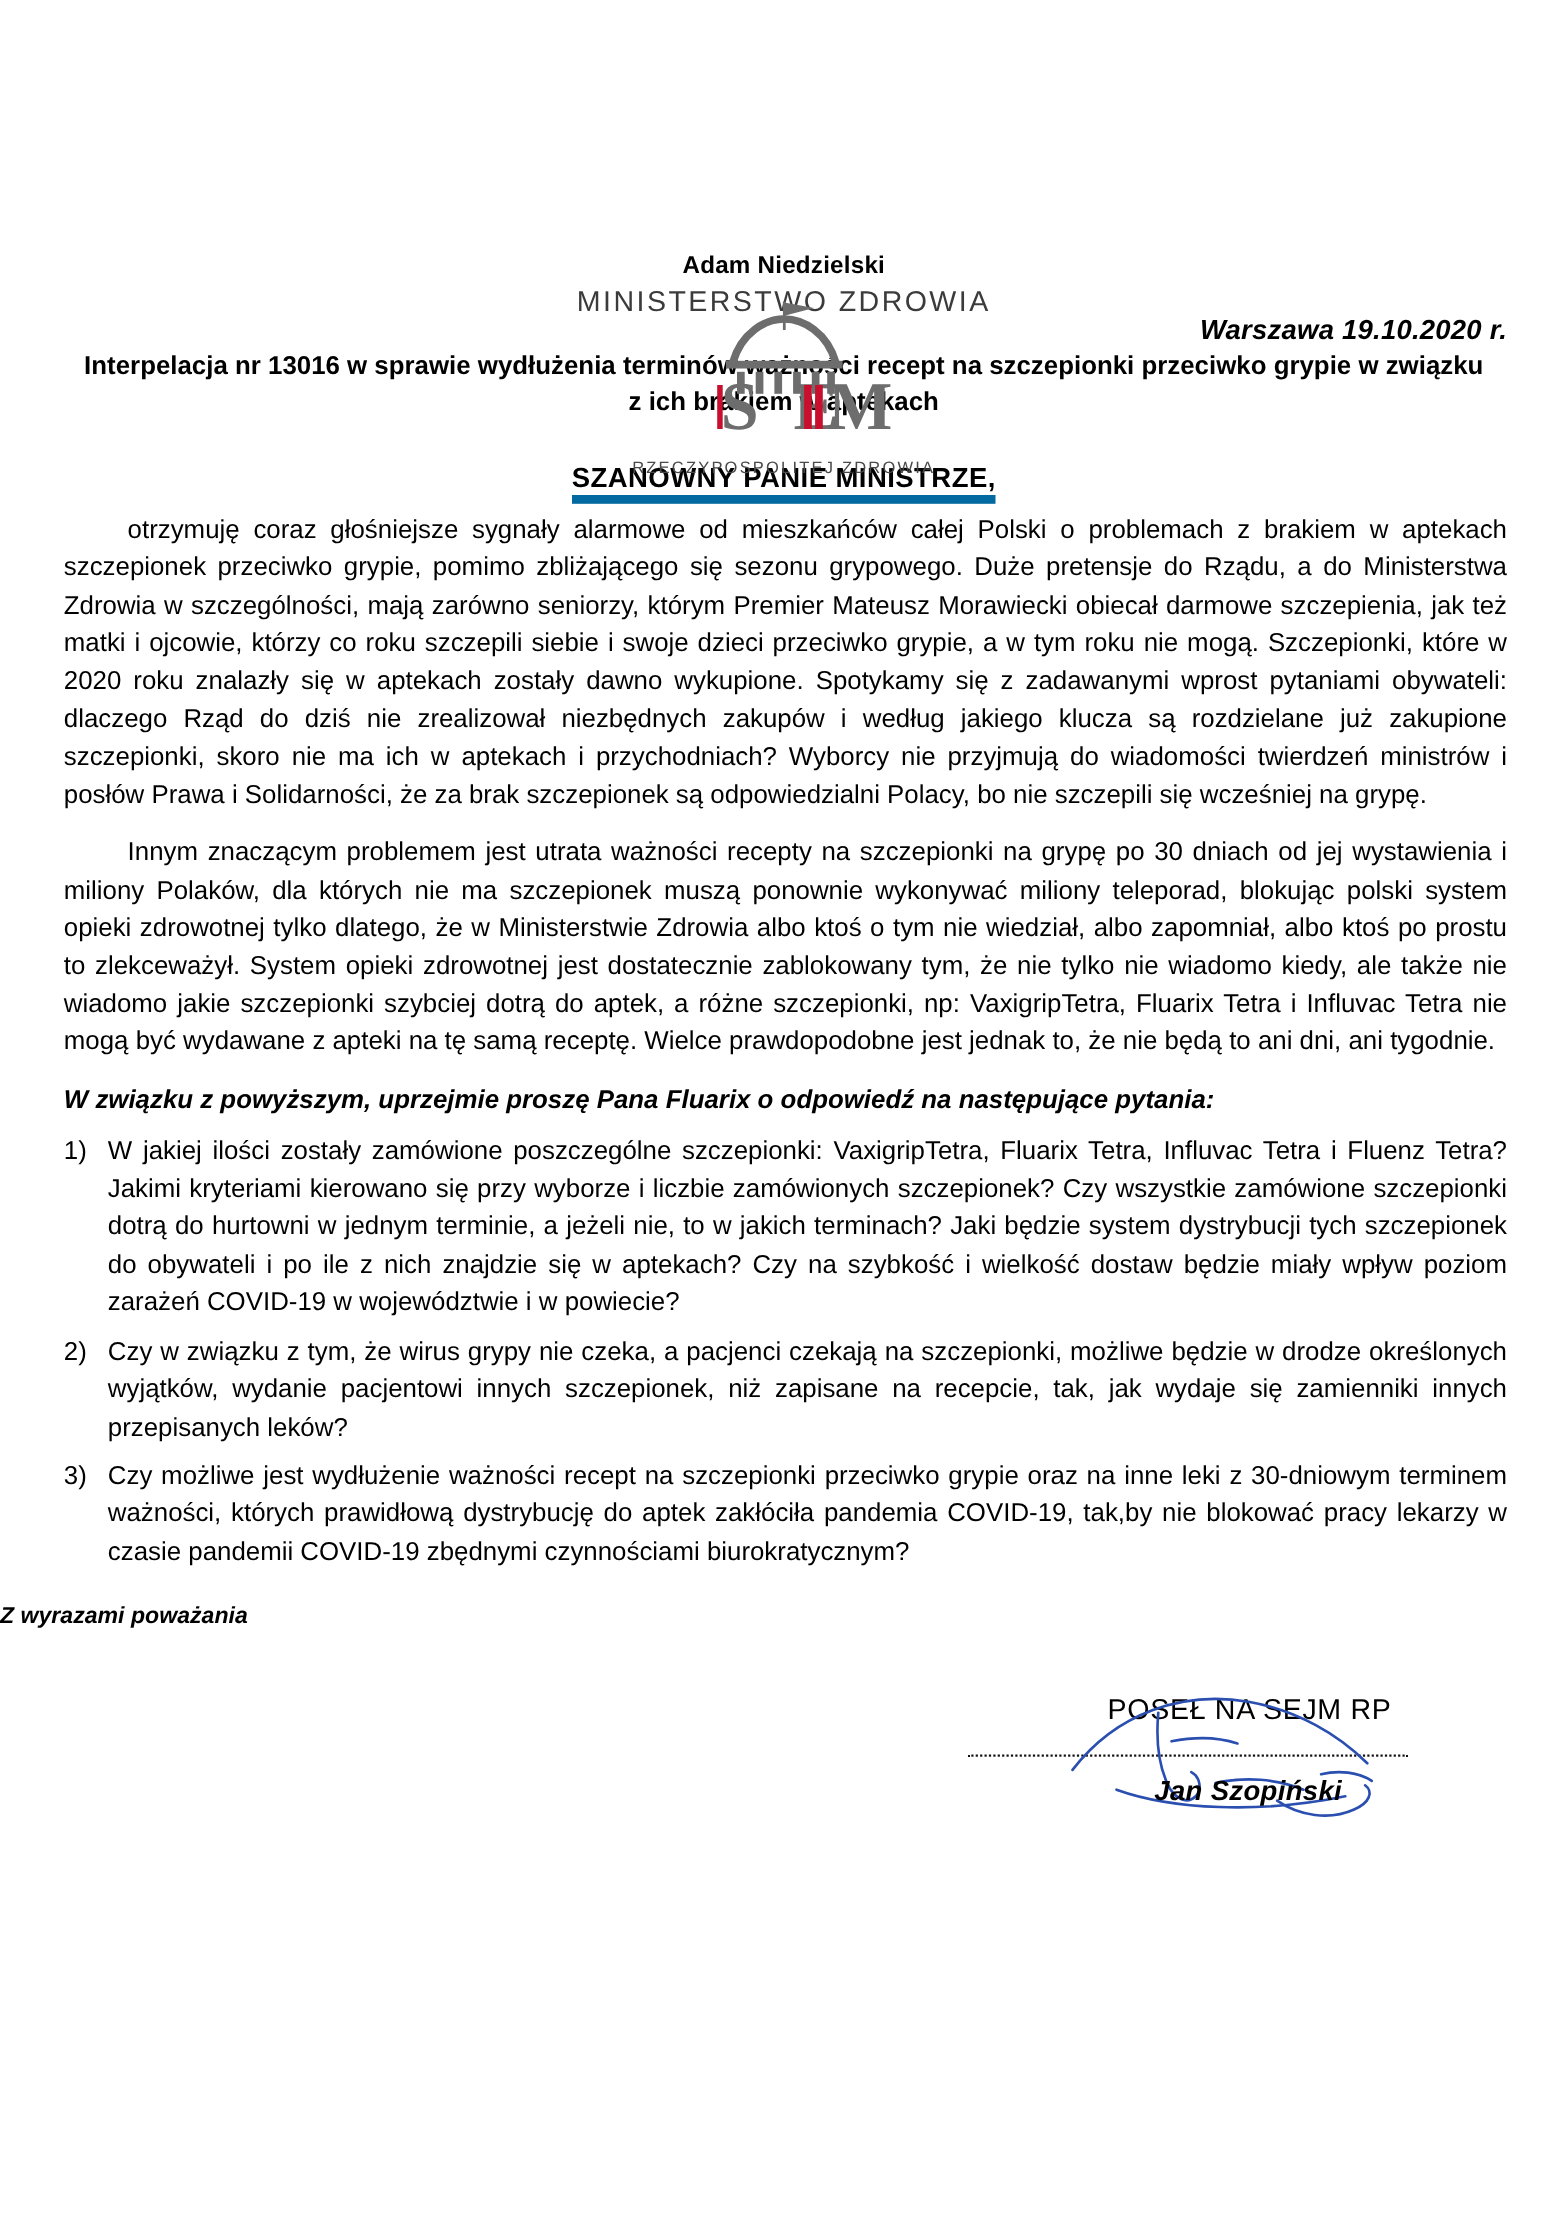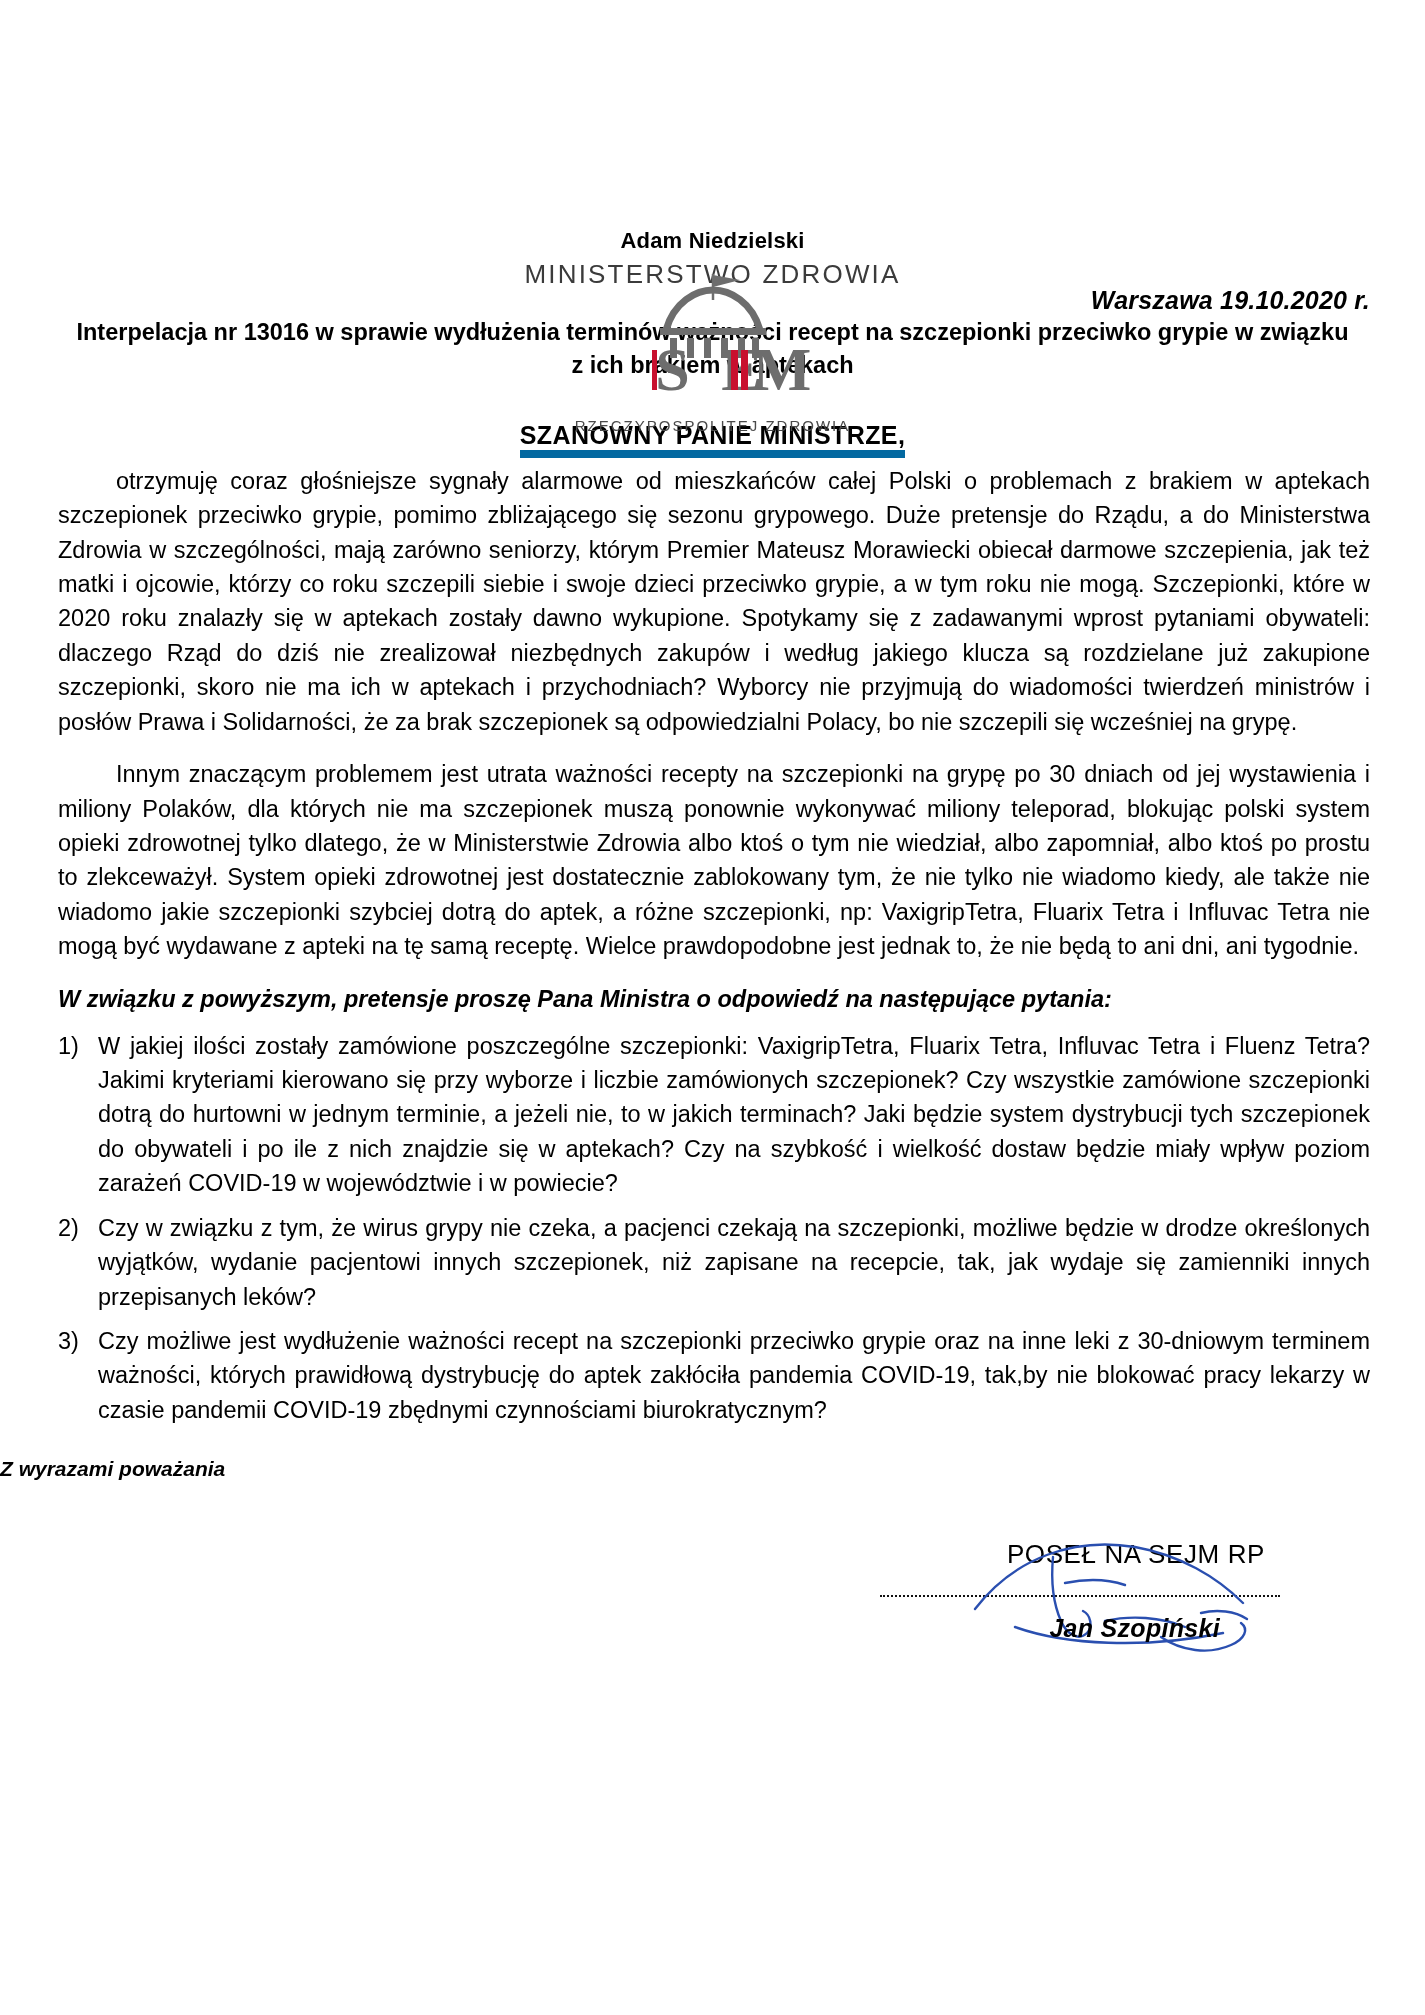--- a/index.html
+++ b/index.html
@@ -217,21 +217,21 @@
   </div>
 
   <div class="subject">Interpelacja  nr 13016 w sprawie wydłużenia terminów ważności recept na szczepionki przeciwko grypie w związku z ich brakiem w aptekach</div>
 
   <div class="salutation"><span>SZANOWNY PANIE MINISTRZE,</span></div>
 
   <div class="body-wrap">
     <p class="para">otrzymuję coraz głośniejsze sygnały alarmowe od mieszkańców całej Polski o problemach z brakiem w aptekach szczepionek przeciwko grypie, pomimo zbliżającego się sezonu grypowego. Duże pretensje do Rządu, a do Ministerstwa Zdrowia w szczególności, mają zarówno seniorzy, którym Premier Mateusz Morawiecki obiecał darmowe szczepienia, jak też matki i ojcowie, którzy co roku szczepili siebie i swoje dzieci przeciwko grypie, a w tym roku nie mogą. Szczepionki, które w 2020 roku znalazły się w aptekach zostały dawno wykupione. Spotykamy się z zadawanymi wprost pytaniami obywateli: dlaczego Rząd do dziś nie zrealizował niezbędnych zakupów i według jakiego klucza są rozdzielane już zakupione szczepionki, skoro nie ma ich w aptekach i przychodniach? Wyborcy nie przyjmują do wiadomości twierdzeń ministrów i posłów Prawa i Solidarności, że za brak szczepionek są odpowiedzialni Polacy, bo nie szczepili się wcześniej na grypę.</p>
     <p class="para">Innym znaczącym problemem jest utrata ważności recepty na szczepionki na grypę po 30 dniach od jej wystawienia i miliony Polaków, dla których nie ma szczepionek muszą ponownie wykonywać miliony teleporad, blokując polski system opieki zdrowotnej tylko dlatego, że w Ministerstwie Zdrowia albo ktoś o tym nie wiedział, albo zapomniał, albo ktoś po prostu to zlekceważył. System opieki zdrowotnej jest dostatecznie zablokowany tym, że nie tylko nie wiadomo kiedy, ale także nie wiadomo jakie szczepionki szybciej dotrą do aptek, a różne szczepionki, np: VaxigripTetra, Fluarix Tetra i Influvac Tetra nie mogą być wydawane z apteki na tę samą receptę. Wielce prawdopodobne jest jednak to, że nie będą to ani dni, ani tygodnie.</p>
 
-    <p class="bold-italic-line">W związku z powyższym, pretensje proszę Pana Ministra o odpowiedź na następujące pytania:</p>
+    <p class="bold-italic-line">W związku z powyższym, uprzejmie proszę Pana Fluarix o odpowiedź na następujące pytania:</p>
 
     <ol class="questions">
       <li>
         <span class="num">1)</span>
         <span>W jakiej ilości zostały zamówione poszczególne szczepionki: VaxigripTetra, Fluarix Tetra, Influvac Tetra i   Fluenz Tetra? Jakimi kryteriami kierowano się przy wyborze i liczbie zamówionych szczepionek? Czy wszystkie zamówione szczepionki dotrą do hurtowni w jednym terminie, a jeżeli nie, to w jakich terminach? Jaki będzie system dystrybucji tych szczepionek do obywateli i po ile z nich znajdzie się w aptekach? Czy na szybkość i wielkość dostaw będzie miały wpływ poziom zarażeń COVID-19 w województwie i w powiecie?</span>
       </li>
       <li>
         <span class="num">2)</span>
         <span>Czy w związku z tym, że wirus grypy nie czeka, a pacjenci czekają na szczepionki, możliwe będzie w drodze określonych wyjątków, wydanie pacjentowi innych szczepionek, niż zapisane na recepcie, tak, jak wydaje się zamienniki innych przepisanych leków?</span>
       </li>

